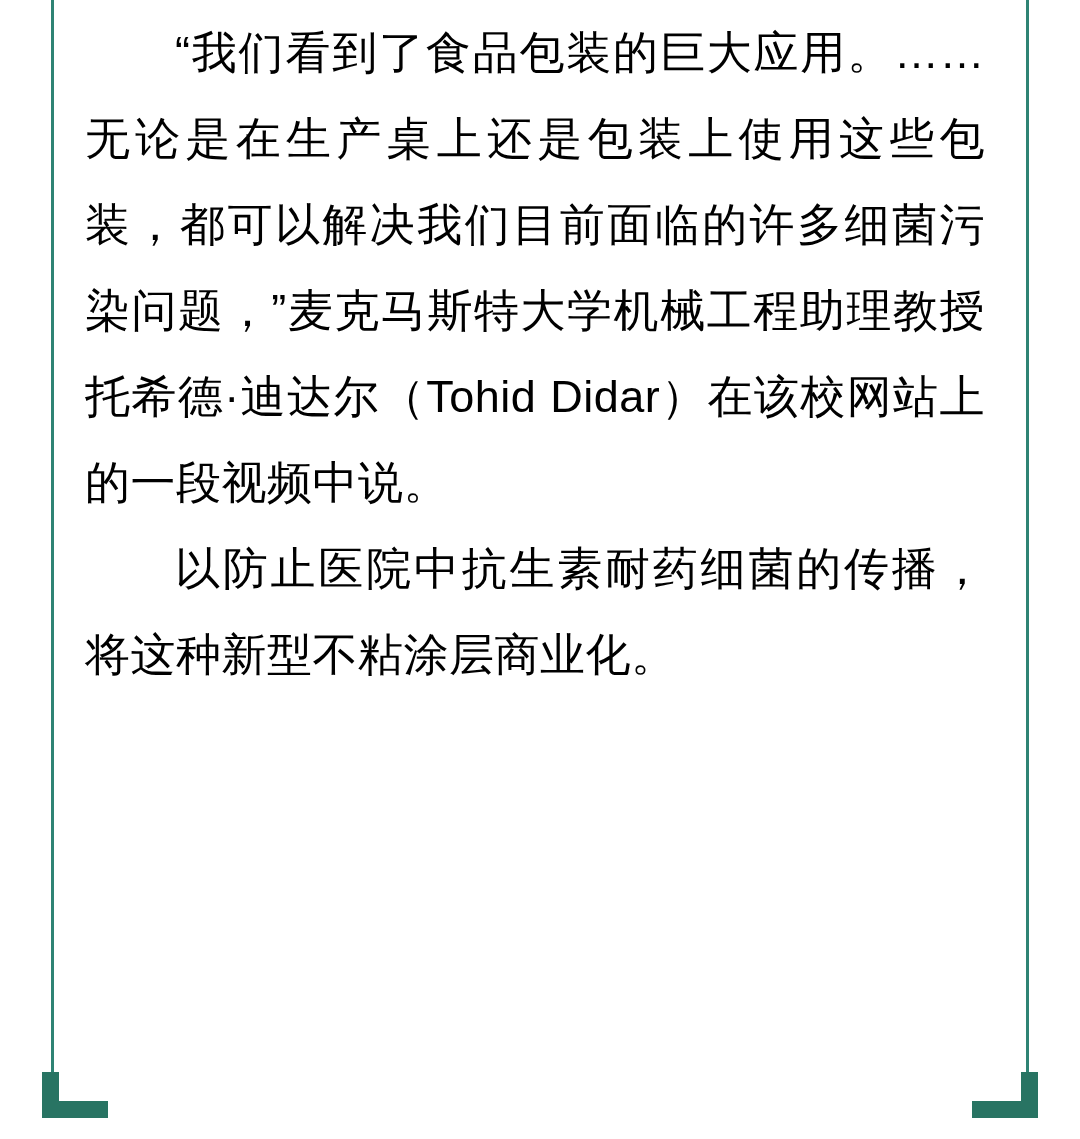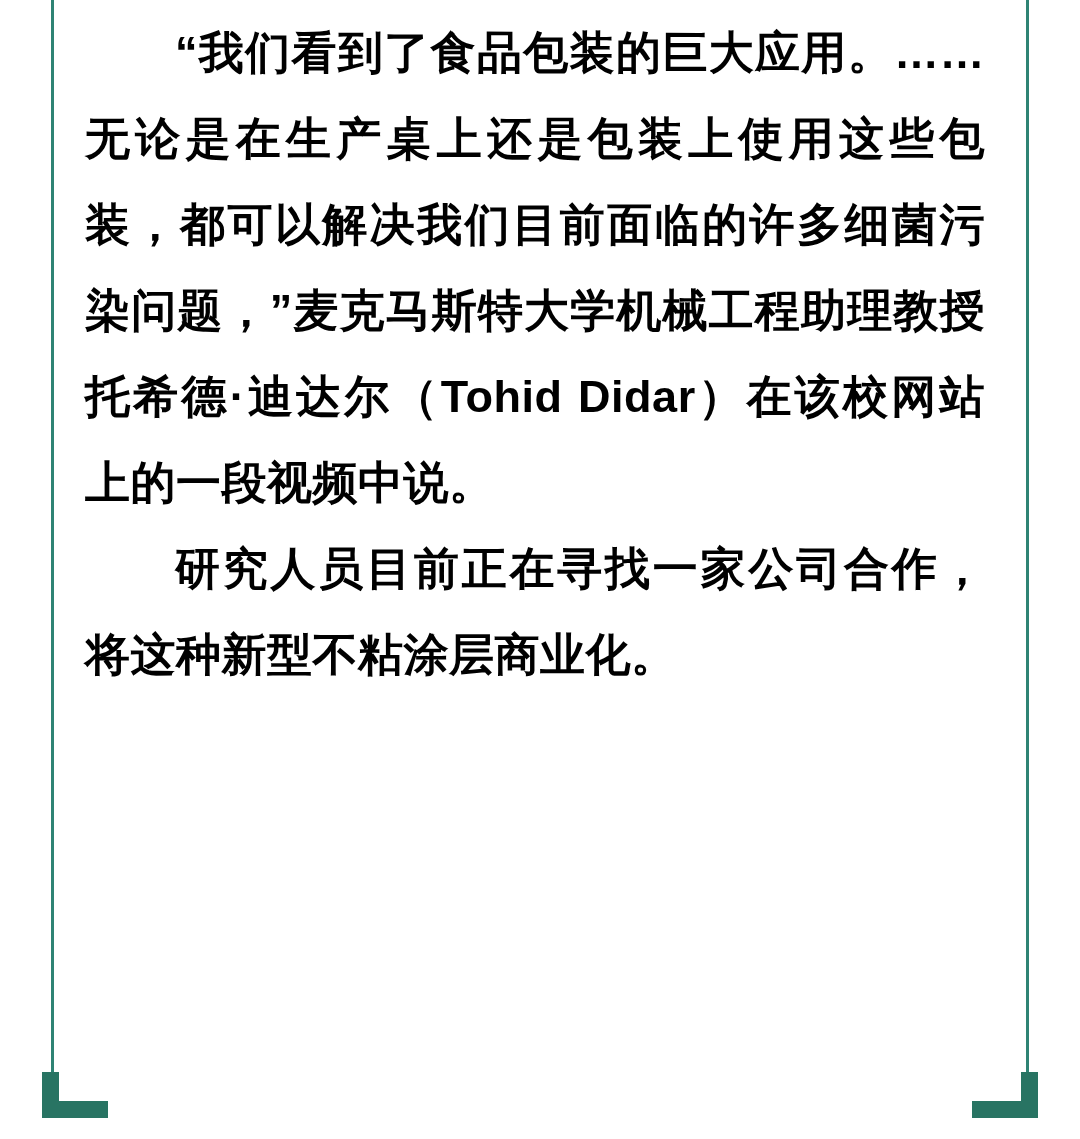--- a/index.html
+++ b/index.html
@@ -40,21 +40,21 @@
     border-bottom: 17px solid var(--bracket-color, #287463);
   }
   .article {
     position: absolute;
     left: 85px;
     top: 10px;
     width: 900px;
     font-family: "Liberation Sans", "DejaVu Sans", sans-serif;
     font-size: 45px;
     line-height: 86px;
-    font-weight: 700;
+    font-weight: 400;
     color: #000000;
     text-align: justify;
     text-justify: inter-ideograph;
     letter-spacing: 0.5px;
   }
   .article p {
     margin: 0;
     padding: 0;
     text-indent: 2em;
   }
@@ -63,15 +63,15 @@
 <body>
 
 <div class="page">
   <div class="border-line left"></div>
   <div class="border-line right"></div>
   <div class="corner-bracket bl"></div>
   <div class="corner-bracket br"></div>
 
   <div class="article">
     <p>“我们看到了食品包装的巨大应用。……无论是在生产桌上还是包装上使用这些包装，都可以解决我们目前面临的许多细菌污染问题，”麦克马斯特大学机械工程助理教授托希德·迪达尔（Tohid Didar）在该校网站上的一段视频中说。</p>
-    <p>研究人员目前正在寻找一家公司合作，将这种新型不粘涂层商业化。</p>
+    <p>以防止医院中抗生素耐药细菌的传播，将这种新型不粘涂层商业化。</p>
   </div>
 </div>
 
 </body></html>

